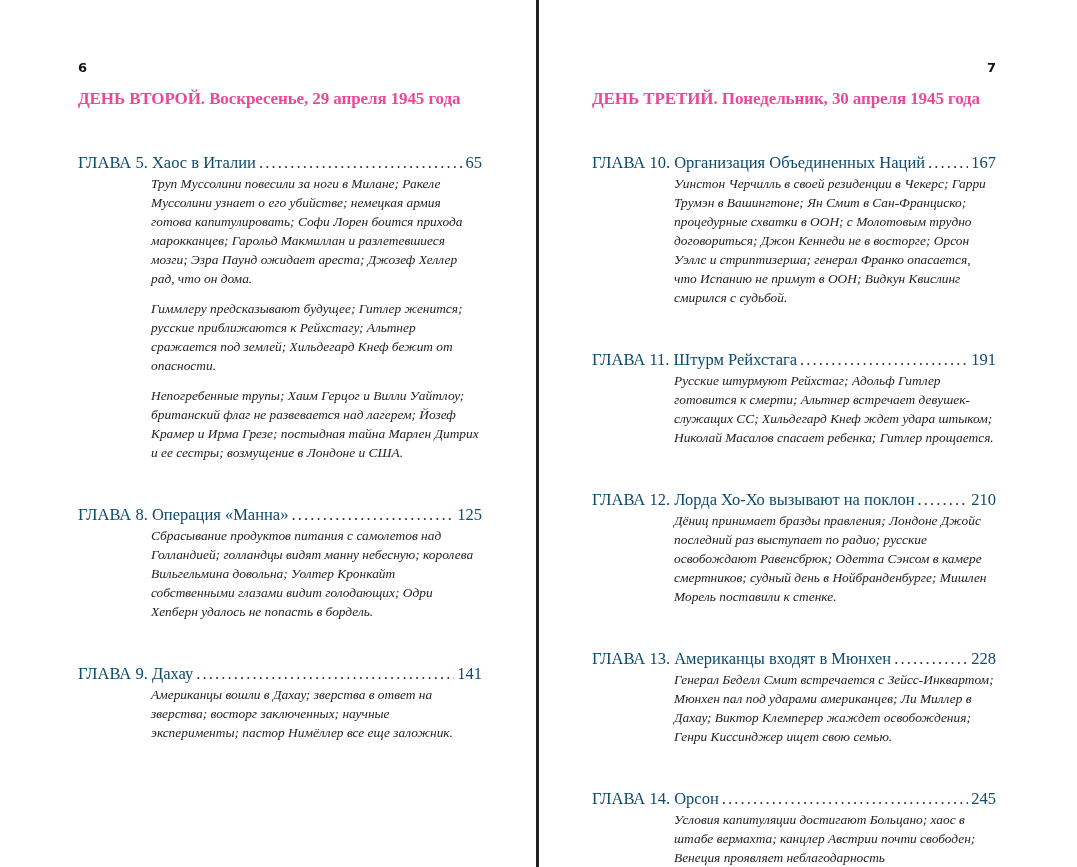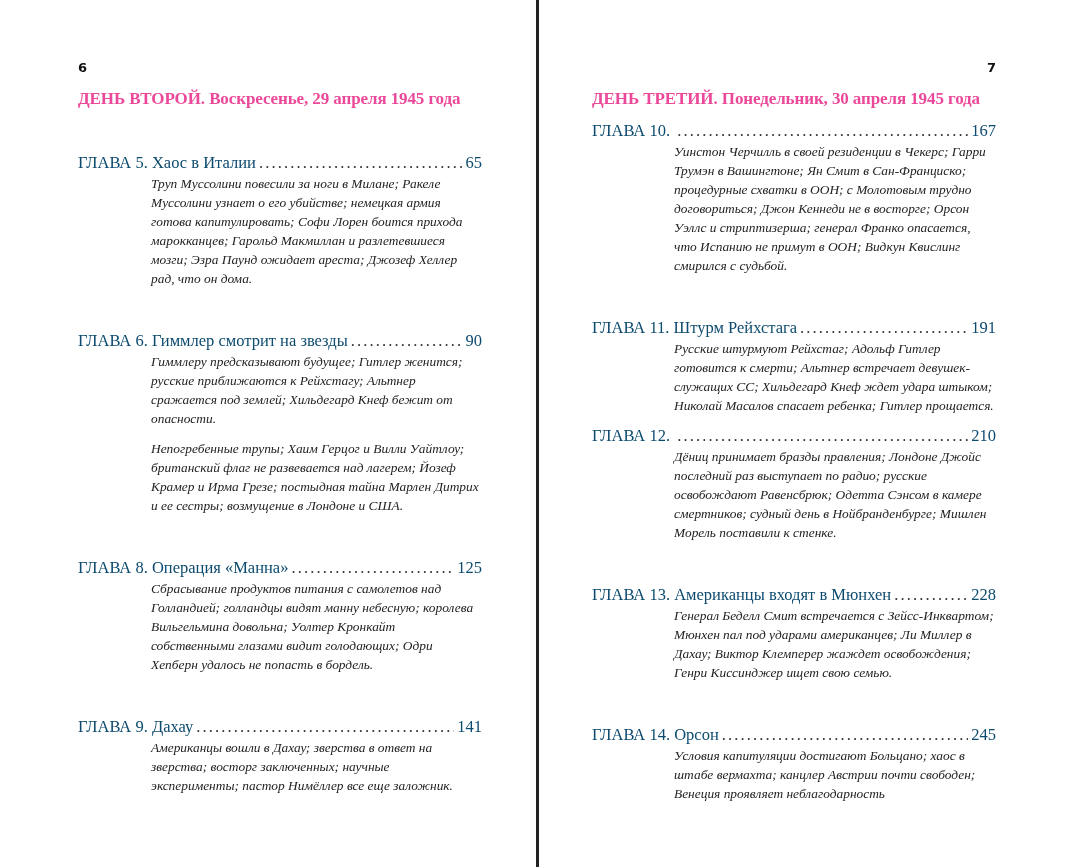--- a/index.html
+++ b/index.html
@@ -52,25 +52,20 @@
   <div class="chapters">
     <div class="chapter">
       <div class="ch-line">
         <span class="ch-label">ГЛАВА 5.</span>&nbsp;<span class="ch-title">Хаос в Италии</span>
         <span class="ch-dots"></span>
         <span class="ch-page">65</span>
       </div>
       <div class="ch-desc">Труп Муссолини повесили за ноги в Милане; Ракеле Муссолини узнает о его убийстве; немецкая армия готова капитулировать; Софи Лорен боится прихода марокканцев; Гарольд Макмиллан и разлетевшиеся мозги; Эзра Паунд ожидает ареста; Джозеф Хеллер рад, что он дома.</div>
     </div>
     <div class="chapter">
-      <div class="ch-line">
-        <span class="ch-label">ГЛАВА 6.</span>&nbsp;<span class="ch-title">Гиммлер смотрит на звезды</span>
-        <span class="ch-dots"></span>
-        <span class="ch-page">90</span>
-      </div>
       <div class="ch-desc">Гиммлеру предсказывают будущее; Гитлер женится; русские приближаются к Рейхстагу; Альтнер сражается под землей; Хильдегард Кнеф бежит от опасности.</div>
     </div>
     <div class="chapter">
       <div class="ch-desc">Непогребенные трупы; Хаим Герцог и Вилли Уайтлоу; британский флаг не развевается над лагерем; Йозеф Крамер и Ирма Грезе; постыдная тайна Марлен Дитрих и ее сестры; возмущение в Лондоне и США.</div>
     </div>
     <div class="chapter">
       <div class="ch-line">
         <span class="ch-label">ГЛАВА 8.</span>&nbsp;<span class="ch-title">Операция «Манна»</span>
         <span class="ch-dots"></span>
         <span class="ch-page">125</span>
@@ -87,37 +82,37 @@
     </div>
   </div>
 </div>
 
 <div class="page right">
   <div class="page-num">7</div>
   <div class="day-heading">ДЕНЬ ТРЕТИЙ. Понедельник, 30 апреля 1945 года</div>
   <div class="chapters">
     <div class="chapter">
       <div class="ch-line">
-        <span class="ch-label">ГЛАВА 10.</span>&nbsp;
+        <span class="ch-label">ГЛАВА 10.</span>&nbsp;<span class="ch-title">Организация Объединенных Наций</span>
         <span class="ch-dots"></span>
         <span class="ch-page">167</span>
       </div>
       <div class="ch-desc">Уинстон Черчилль в своей резиденции в Чекерс; Гарри Трумэн в Вашингтоне; Ян Смит в Сан-Франциско; процедурные схватки в ООН; с Молотовым трудно договориться; Джон Кеннеди не в восторге; Орсон Уэллс и стриптизерша; генерал Франко опасается, что Испанию не примут в ООН; Видкун Квислинг смирился с судьбой.</div>
     </div>
     <div class="chapter">
       <div class="ch-line">
         <span class="ch-label">ГЛАВА 11.</span>&nbsp;<span class="ch-title">Штурм Рейхстага</span>
         <span class="ch-dots"></span>
         <span class="ch-page">191</span>
       </div>
       <div class="ch-desc">Русские штурмуют Рейхстаг; Адольф Гитлер готовится к смерти; Альтнер встречает девушек-служащих СС; Хильдегард Кнеф ждет удара штыком; Николай Масалов спасает ребенка; Гитлер прощается.</div>
     </div>
     <div class="chapter">
       <div class="ch-line">
-        <span class="ch-label">ГЛАВА 12.</span>&nbsp;
+        <span class="ch-label">ГЛАВА 12.</span>&nbsp;<span class="ch-title">Лорда Хо-Хо вызывают на поклон</span>
         <span class="ch-dots"></span>
         <span class="ch-page">210</span>
       </div>
       <div class="ch-desc">Дёниц принимает бразды правления; Лондоне Джойс последний раз выступает по радио; русские освобождают Равенсбрюк; Одетта Сэнсом в камере смертников; судный день в Нойбранденбурге; Мишлен Морель поставили к стенке.</div>
     </div>
     <div class="chapter">
       <div class="ch-line">
         <span class="ch-label">ГЛАВА 13.</span>&nbsp;<span class="ch-title">Американцы входят в Мюнхен</span>
         <span class="ch-dots"></span>
         <span class="ch-page">228</span>

